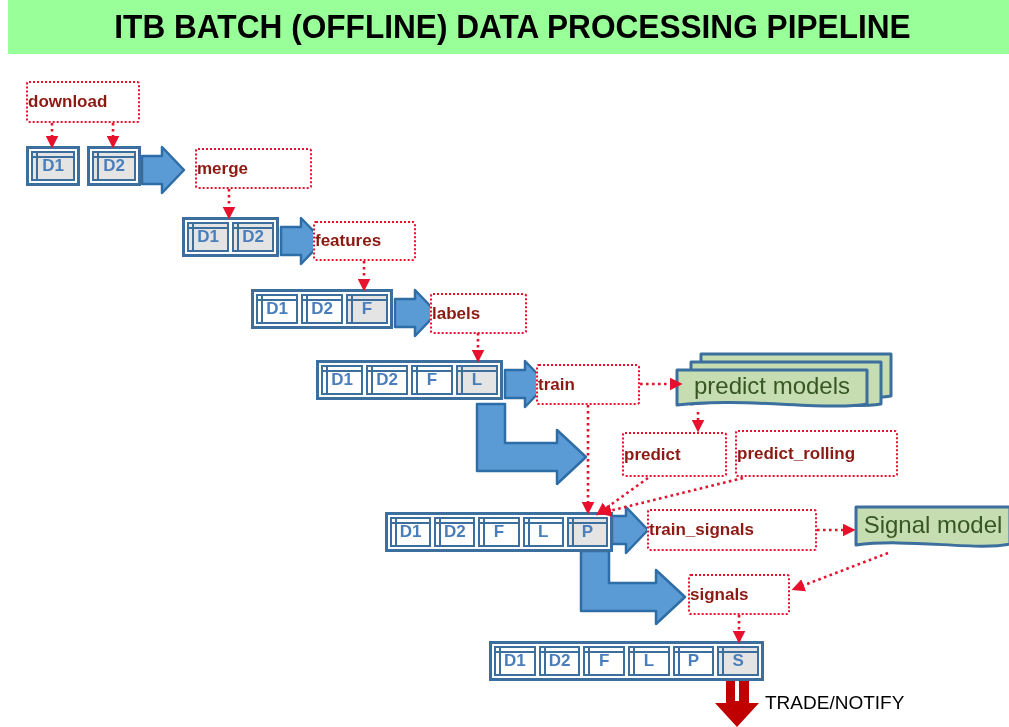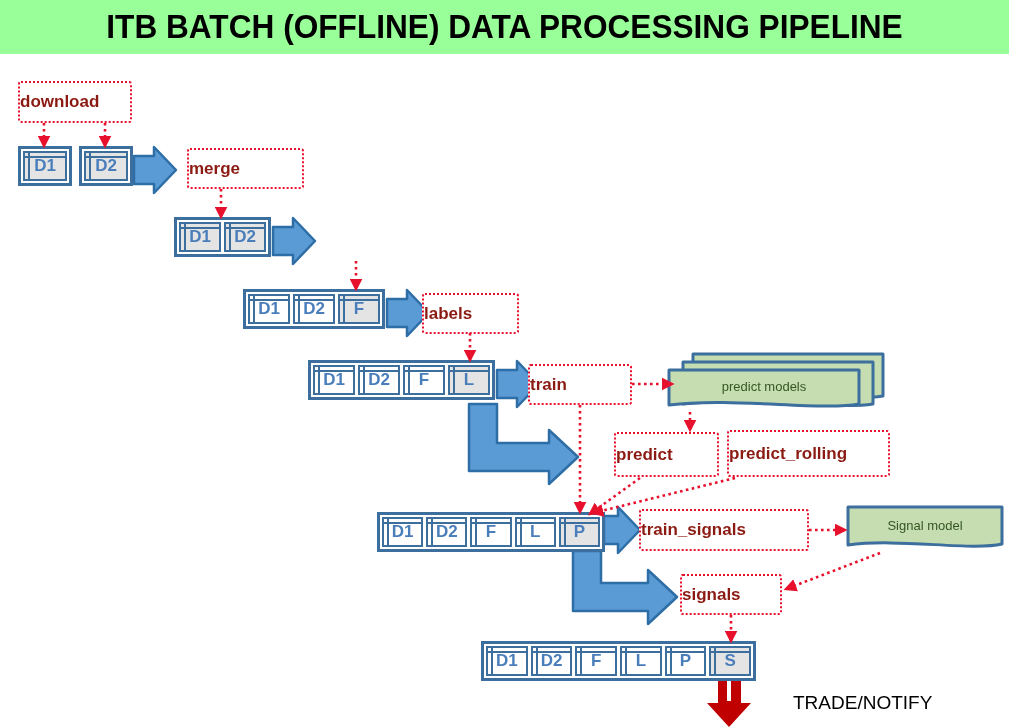--- a/index.html
+++ b/index.html
@@ -9,21 +9,21 @@
   }
   body {
     width: 1009px;
     height: 727px;
     position: relative;
     overflow: hidden;
     font-family: "Liberation Sans", sans-serif;
   }
   #canvas {
     position: absolute;
-    left: 0; top: 0;
+    left: 8px; top: 0;
     width: 847px;
     height: 727px;
   }
 
   
   .banner {
     position: absolute;
     left: 0;
     top: 0;
     width: 1009px;
@@ -121,21 +121,21 @@
   }
   .doc svg { display: block; overflow: visible; }
   .doc-label {
     position: absolute;
     left: 0; right: 0;
     top: 0;
     display: flex;
     align-items: center;
     justify-content: center;
     color: #375623;
-    font-size: 13px;
+    font-size: 24px;
     white-space: nowrap;
     pointer-events: none;
   }
 
   
   .plain-text {
     position: absolute;
     color: #000000;
     font-size: 19px;
     white-space: nowrap;
@@ -322,20 +322,23 @@
   </div>
 
   <div class="proc" style="left:18px; top:81px; width:114px; height:42px;">
     <span>download</span>
   </div>
 
   <div class="proc" style="left:163px; top:148px; width:117px; height:41px;margin-left:24px;">
     <span>merge</span>
   </div>
 
+  <div class="proc" style="left:305px; top:221px; width:103px; height:40px;">
+    <span>features</span>
+  </div>
 
   <div class="proc" style="left:422px; top:293px; width:97px; height:41px;">
     <span>labels</span>
   </div>
 
   <div class="proc" style="left:528px; top:364px; width:104px; height:41px;">
     <span>train</span>
   </div>
 
   <div class="proc" style="left:614px; top:432px; width:105px; height:45px;">
@@ -367,17 +370,17 @@
 
   <div class="doc" style="left:845px; top:504px; width:160px; height:52px;">
     <svg width="160" height="52" viewBox="0 0 160 52">
       <path d="M3,3 L157,3 L157,40 C126,47 53,34 3,41 Z" fill="#c5ddb0" stroke="#3c6f9e" stroke-width="3" stroke-linejoin="round"></path>
     </svg>
     <div class="doc-label" style="left:3px; width:154px; top:3px; height:36px;">
       <span>Signal model</span>
     </div>
   </div>
 
-  <div class="plain-text" style="left:757px; top:692px;margin-left:36px;">
+  <div class="plain-text" style="left:757px; top:692px;">
     <span>TRADE/NOTIFY</span>
   </div>
 
 </div>
 
 </body></html>

